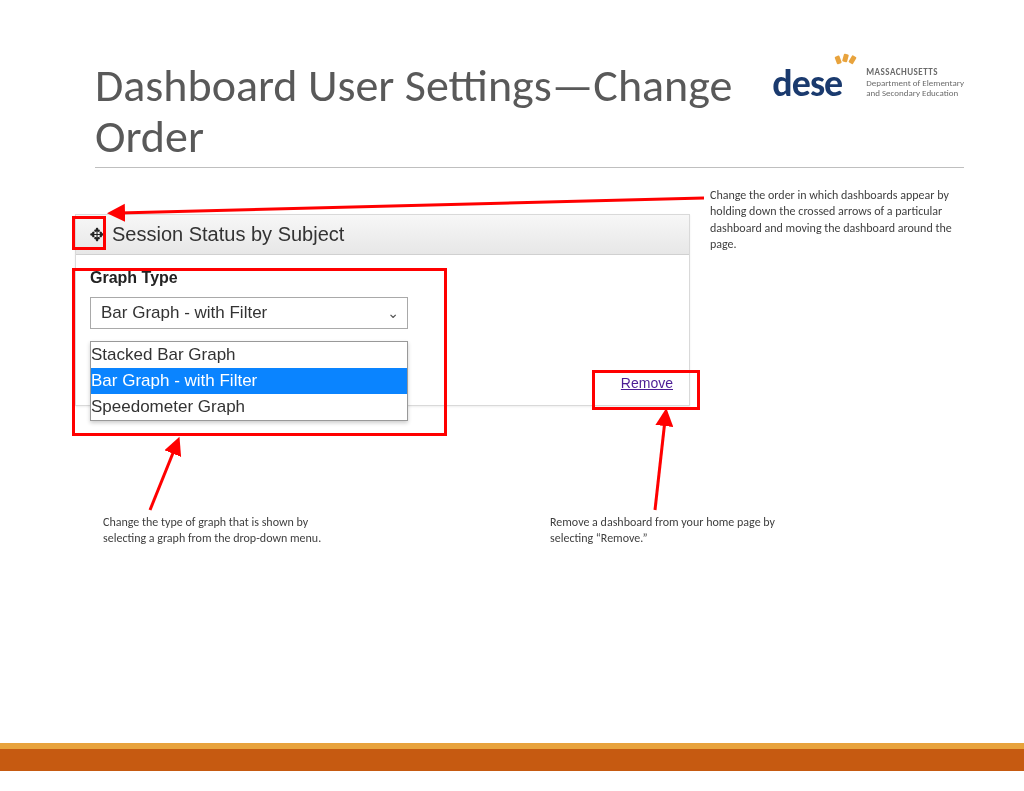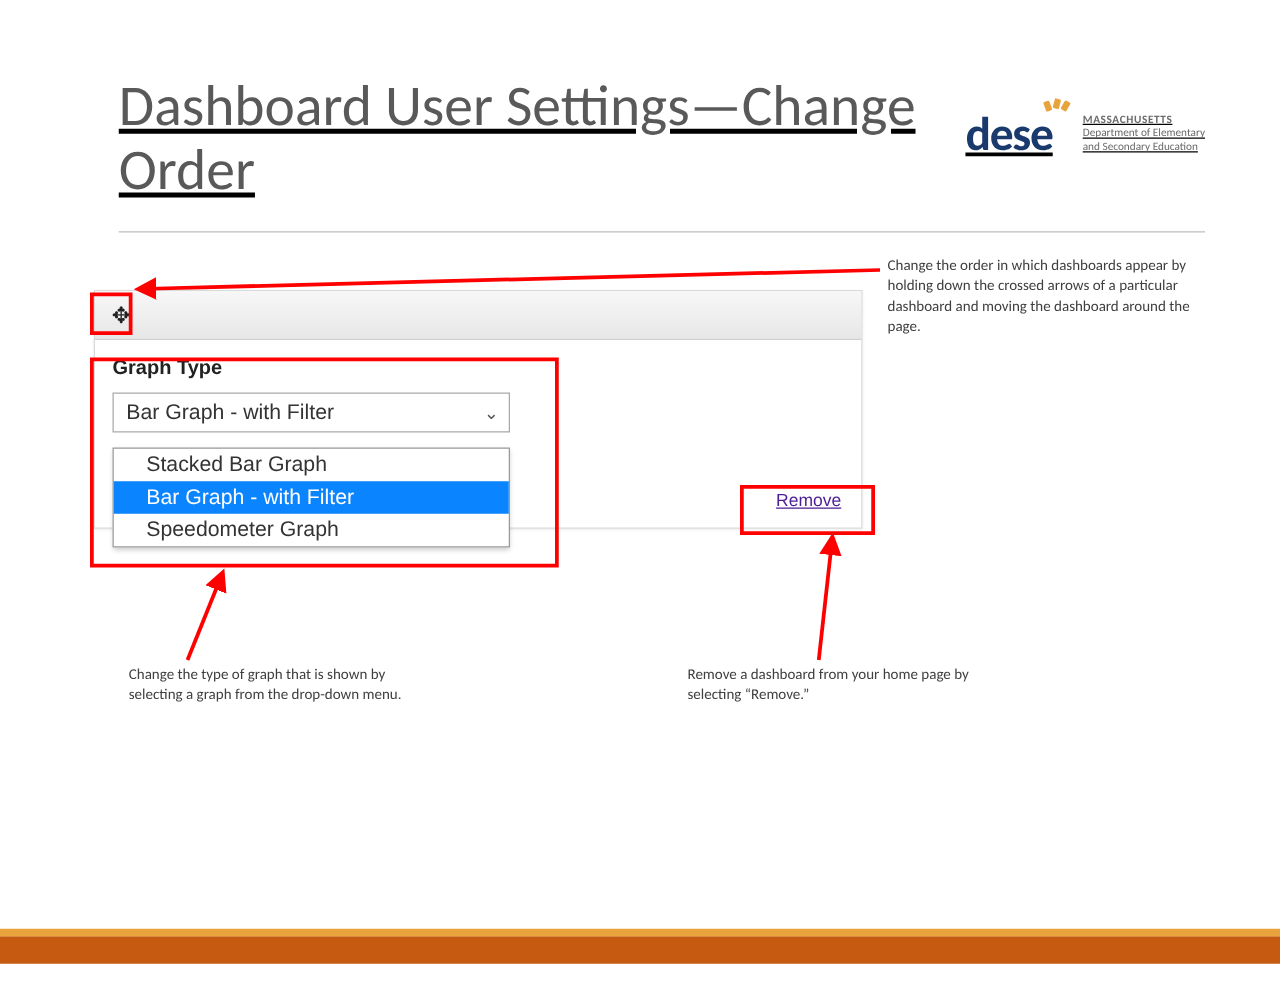--- a/index.html
+++ b/index.html
@@ -12,24 +12,23 @@
     overflow: hidden;
   }
   .slide {
     position: absolute;
     left: 95px;
     right: 60px;
     top: 60px;
   }
   .header-row {
     display: flex;
-    align-items: center;
+    align-items: flex-start;
     border-bottom: 1px solid #bfbfbf;
-    padding-bottom: 24px;
-    text-decoration: underline;
+    padding-bottom: 6px;
   }
   .title {
     font-size: 46px;
     font-weight: 300;
     color: #595959;
     line-height: 1.1;
     flex: 1;
   }
   .logo-block {
     display: flex;
@@ -135,21 +134,21 @@
     position: absolute;
     left: 14px;
     top: 86px;
     width: 318px;
     background: #fff;
     border: 1px solid #999;
     box-shadow: 0 2px 4px rgba(0,0,0,0.2);
     font-size: 17px;
   }
   .dropdown .opt {
-    padding: 3px 26px;
+    padding: 3px 0;
     color: #333;
     cursor: pointer;
   }
   .dropdown .opt.selected {
     background: #0a84ff;
     color: #fff;
   }
   .remove-link {
     position: absolute;
     right: 16px;
@@ -226,20 +225,21 @@
         <div>and Secondary Education</div>
       </div>
     </div>
   </div>
 
   <div class="content">
 
     <div class="panel">
       <div class="panel-header">
         <div class="move-handle">✥</div>
+        <div class="panel-title">Session Status by Subject</div>
       </div>
       <div class="panel-body">
         <div class="label">Graph Type</div>
         <div class="select-box">
           <span>Bar Graph - with Filter</span>
           <span class="chev">⌄</span>
         </div>
         <div class="dropdown">
           <div class="opt">Stacked Bar Graph</div>
           <div class="opt selected">Bar Graph - with Filter</div>

